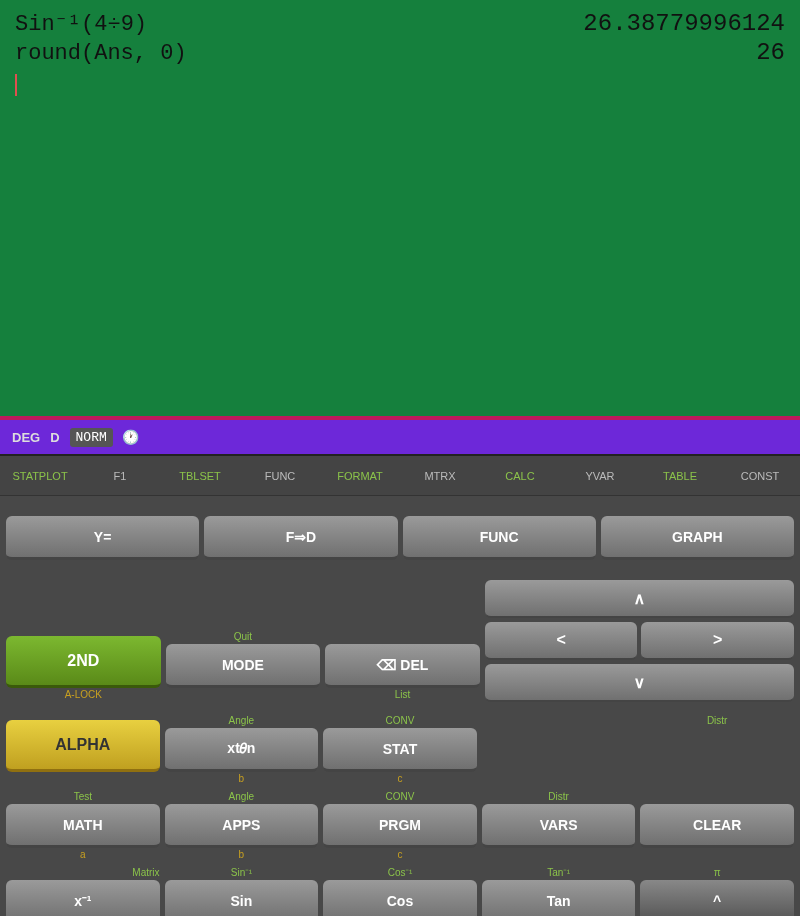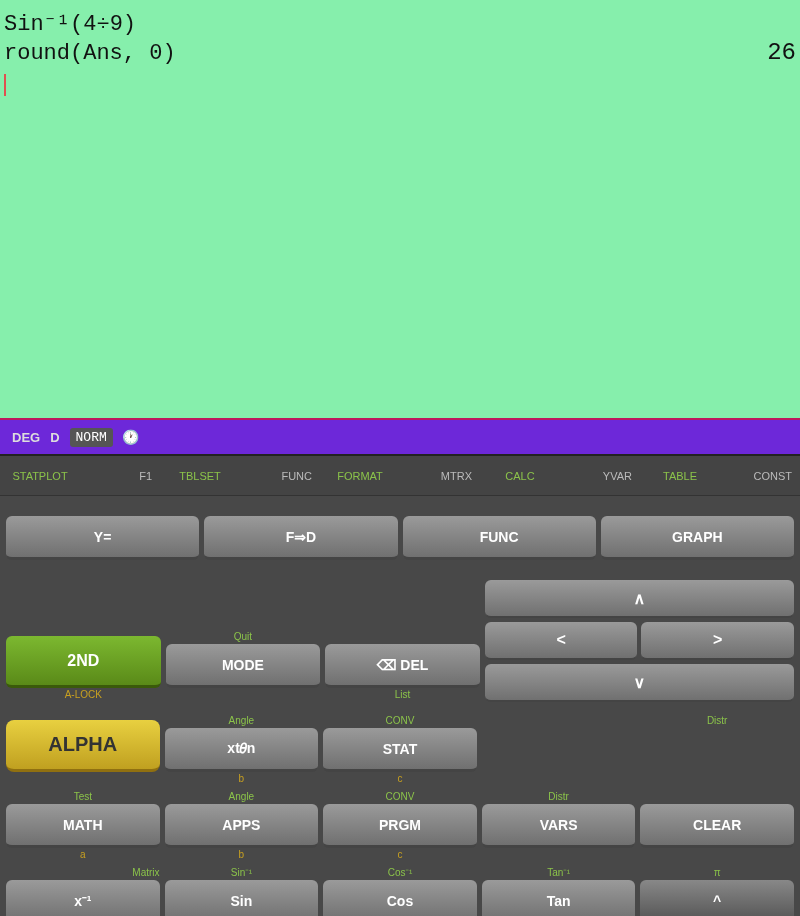--- a/index.html
+++ b/index.html
@@ -6,26 +6,26 @@
     body {
       width: 800px;
       height: 916px;
       overflow: hidden;
       background: #3a3a3a;
       font-family: 'Courier New', Courier, monospace;
     }
 
     
     #display {
-      background: #86efac;
+      background: #15803d;
       width: 100%;
       height: 420px;
-      padding: 10px 4px;
+      padding: 10px 15px;
       position: relative;
-      border-bottom: 2px solid #be185d;
+      border-bottom: 4px solid #be185d;
     }
     .display-line {
       display: flex;
       justify-content: space-between;
       align-items: baseline;
       margin-bottom: 2px;
     }
     .display-expr {
       font-size: 22px;
       color: #111;
@@ -93,21 +93,21 @@
       align-items: center;
       padding: 0 8px;
       gap: 16px;
       border-bottom: 1px solid #333;
     }
     .fn-label {
       color: #bbb;
       font-size: 11px;
       font-family: Arial, sans-serif;
       flex: 1;
-      text-align: right;
+      text-align: center;
     }
     .fn-label-green {
       color: #8bc34a;
       font-size: 11px;
       font-family: Arial, sans-serif;
       flex: 1;
       text-align: center;
     }
 
     
@@ -169,24 +169,23 @@
       background: linear-gradient(180deg, #7cb830 0%, #5a8a18 100%);
       color: #fff;
       font-size: 16px;
       height: 52px;
       border-bottom: 3px solid #3a5a0a;
     }
 
     .btn-yellow {
       background: linear-gradient(180deg, #e8d040 0%, #c0a020 100%);
       color: #333;
-      font-size: 20px;
+      font-size: 16px;
       height: 52px;
       border-bottom: 3px solid #907010;
-      border-radius: 8px;
     }
 
     .btn-darkgray {
       background: linear-gradient(180deg, #888 0%, #555 100%);
       color: #fff;
       font-size: 14px;
       height: 44px;
       border-bottom: 3px solid #333;
     }
     .btn-arrow {
@@ -204,20 +203,21 @@
       font-weight: bold;
       width: 100%;
     }
   </style>
 </head>
 <body>
 
 <div id="display">
   <div class="display-line">
     <span class="display-expr">Sin⁻¹(4÷9)</span>
+    <span class="display-result">26.38779996124</span>
   </div>
   <div class="display-line">
     <span class="display-expr2">round(Ans, 0)</span>
     <span class="display-result2">26</span>
   </div>
   <div class="cursor-line">
     <span class="cursor"></span>
   </div>
 </div>
 

